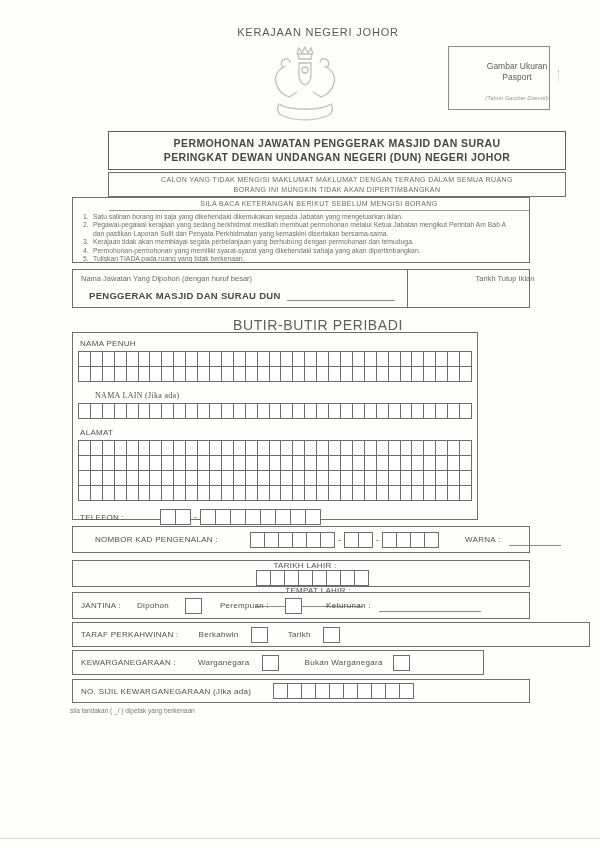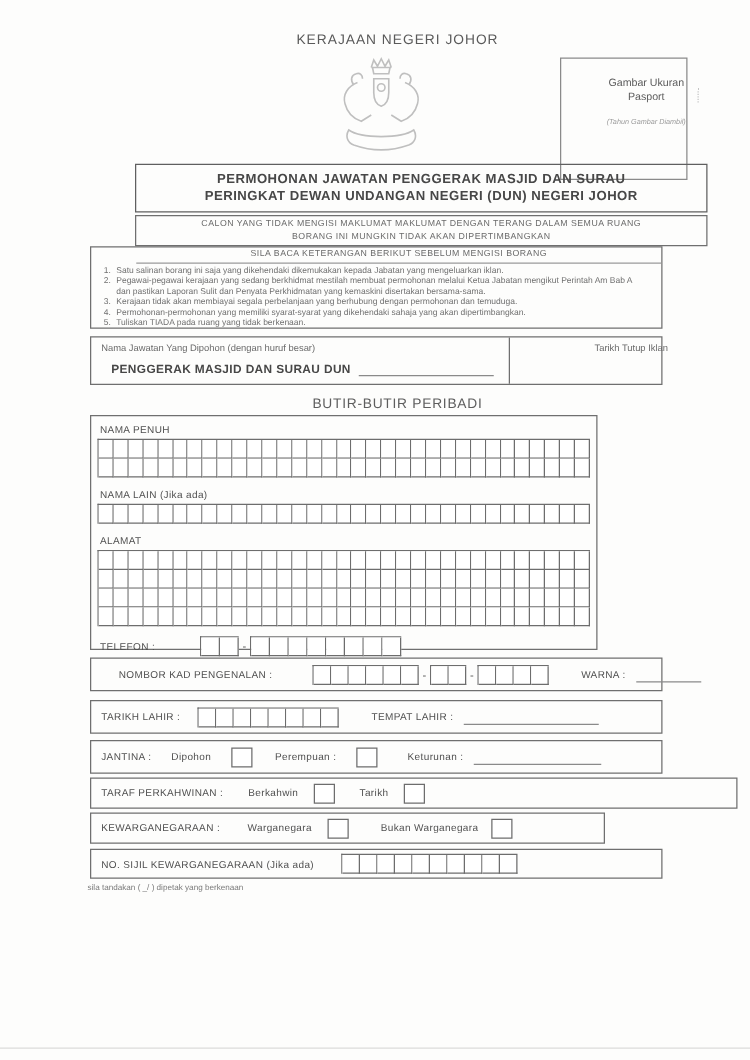--- a/index.html
+++ b/index.html
@@ -39,21 +39,21 @@
         <path d="M34 22 c-8 3 -12 10 -10 17 c2 8 7 12 13 14 l8 -5"></path>
         <path d="M31 24 c-3 -4 -2 -8 2 -9 c3 -1 5 1 5 4"></path>
         <path d="M72 22 c8 3 12 10 10 17 c-2 8 -7 12 -13 14 l-8 -5"></path>
         <path d="M75 24 c3 -4 2 -8 -2 -9 c-3 -1 -5 1 -5 4"></path>
         <path d="M27 60 c10 7 42 7 52 0 c3 5 1 10 -4 12 c-14 5 -30 5 -44 0 c-5 -2 -7 -7 -4 -12 z"></path>
         <circle cx="53" cy="26" r="3"></circle>
       </g>
     </svg>
   </div>
 
-  <div class="formbox" style="left:448px;top:46px;width:102px;height:98px;border-color:#8a8a8a;">
+  <div class="formbox" style="left:448px;top:46px;width:102px;height:64px;border-color:#8a8a8a;">
     <div class="center" style="font-size:8.5px;color:#5c5c5c;margin-top:14px;line-height:11px;">
       <div>Gambar Ukuran</div>
       <div>Pasport</div>
     </div>
     <div class="center" style="font-size:5.8px;font-style:italic;color:#9a9a9a;margin-top:12px;">(Tahun Gambar Diambil)</div>
   </div>
   <div class="abs" style="left:558px;top:70px;width:8px;height:12px;border-left:1px dotted #c4c4c4;"></div>
 
   <div class="formbox center" style="left:72px;top:131px;width:458px;height:39px;border-width:1.5px;border-color:#5f5f5f;">
     <div style="font-size:10.5px;font-weight:bold;color:#474747;letter-spacing:.4px;margin-top:5px;line-height:13.5px;">
@@ -99,21 +99,21 @@
     <div class="abs" style="left:0;top:0;width:335px;height:100%;border-right:1px solid #6f6f6f;box-sizing:border-box;">
       <div class="tiny" style="margin:4px 0 0 8px;font-size:7.5px;">Nama Jawatan Yang Dipohon (dengan huruf besar)</div>
       <div class="flexrow" style="margin:6px 0 0 16px;">
         <span style="font-size:9.5px;font-weight:bold;color:#474747;letter-spacing:.3px;">PENGGERAK MASJID DAN SURAU DUN</span>
         <span class="uline" style="width:108px;margin-left:6px;"></span>
       </div>
     </div>
     <div class="abs center" style="left:335px;top:4px;width:122px;font-size:7.5px;color:#6a6a6a;">Tarikh Tutup Iklan</div>
   </div>
 
-  <div class="abs center" style="left:0;right:0;top:317px;font-size:11px;letter-spacing:.6px;color:#5e5e5e;">BUTIR-BUTIR PERIBADI</div>
+  <div class="abs center" style="left:0;right:0;top:317px;font-size:14px;letter-spacing:.6px;color:#5e5e5e;">BUTIR-BUTIR PERIBADI</div>
 
   <div class="formbox" style="left:72px;top:332px;width:406px;height:188px;">
     <div class="lbl" style="margin:6px 0 0 7px;">NAMA PENUH</div>
     <div class="grid" style="margin: 3px 5px 0px; display: grid; grid-template-columns: repeat(33, 1fr);">
         <div class="cell"></div>
         <div class="cell"></div>
         <div class="cell"></div>
         <div class="cell"></div>
         <div class="cell"></div>
         <div class="cell"></div>
@@ -172,21 +172,21 @@
         <div class="cell"></div>
         <div class="cell"></div>
         <div class="cell"></div>
         <div class="cell"></div>
         <div class="cell"></div>
         <div class="cell"></div>
         <div class="cell"></div>
         <div class="cell"></div>
       </div>
 
-    <div class="lbl" style="margin:9px 0 0 7px;">NAMA LAIN (Jika ada)</div>
+    <div class="lbl" style="margin:9px 0 0 22px;font-family:Liberation Serif, serif;">NAMA LAIN (Jika ada)</div>
     <div class="grid" style="margin: 3px 5px 0px; display: grid; grid-template-columns: repeat(33, 1fr);">
         <div class="cell"></div>
         <div class="cell"></div>
         <div class="cell"></div>
         <div class="cell"></div>
         <div class="cell"></div>
         <div class="cell"></div>
         <div class="cell"></div>
         <div class="cell"></div>
         <div class="cell"></div>
@@ -391,21 +391,21 @@
     <div class="grid" style="display: grid; grid-template-columns: repeat(4, 14px);">
         <div class="cell"></div>
         <div class="cell"></div>
         <div class="cell"></div>
         <div class="cell"></div>
       </div>
     <span class="lbl" style="margin-left:26px;">WARNA :</span>
     <span class="uline" style="width:52px;margin-left:8px;"></span>
   </div>
 
-  <div class="formbox flexrow" style="left:72px;top:560px;width:458px;height:27px;padding-left:8px;">
+  <div class="formbox flexrow" style="left:72px;top:560px;width:458px;height:27px;padding-left:8px;flex-direction:column;">
     <span class="lbl">TARIKH LAHIR :</span>
     <div class="grid" style="margin-left: 14px; display: grid; grid-template-columns: repeat(8, 14px);">
         <div class="cell"></div>
         <div class="cell"></div>
         <div class="cell"></div>
         <div class="cell"></div>
         <div class="cell"></div>
         <div class="cell"></div>
         <div class="cell"></div>
         <div class="cell"></div>

